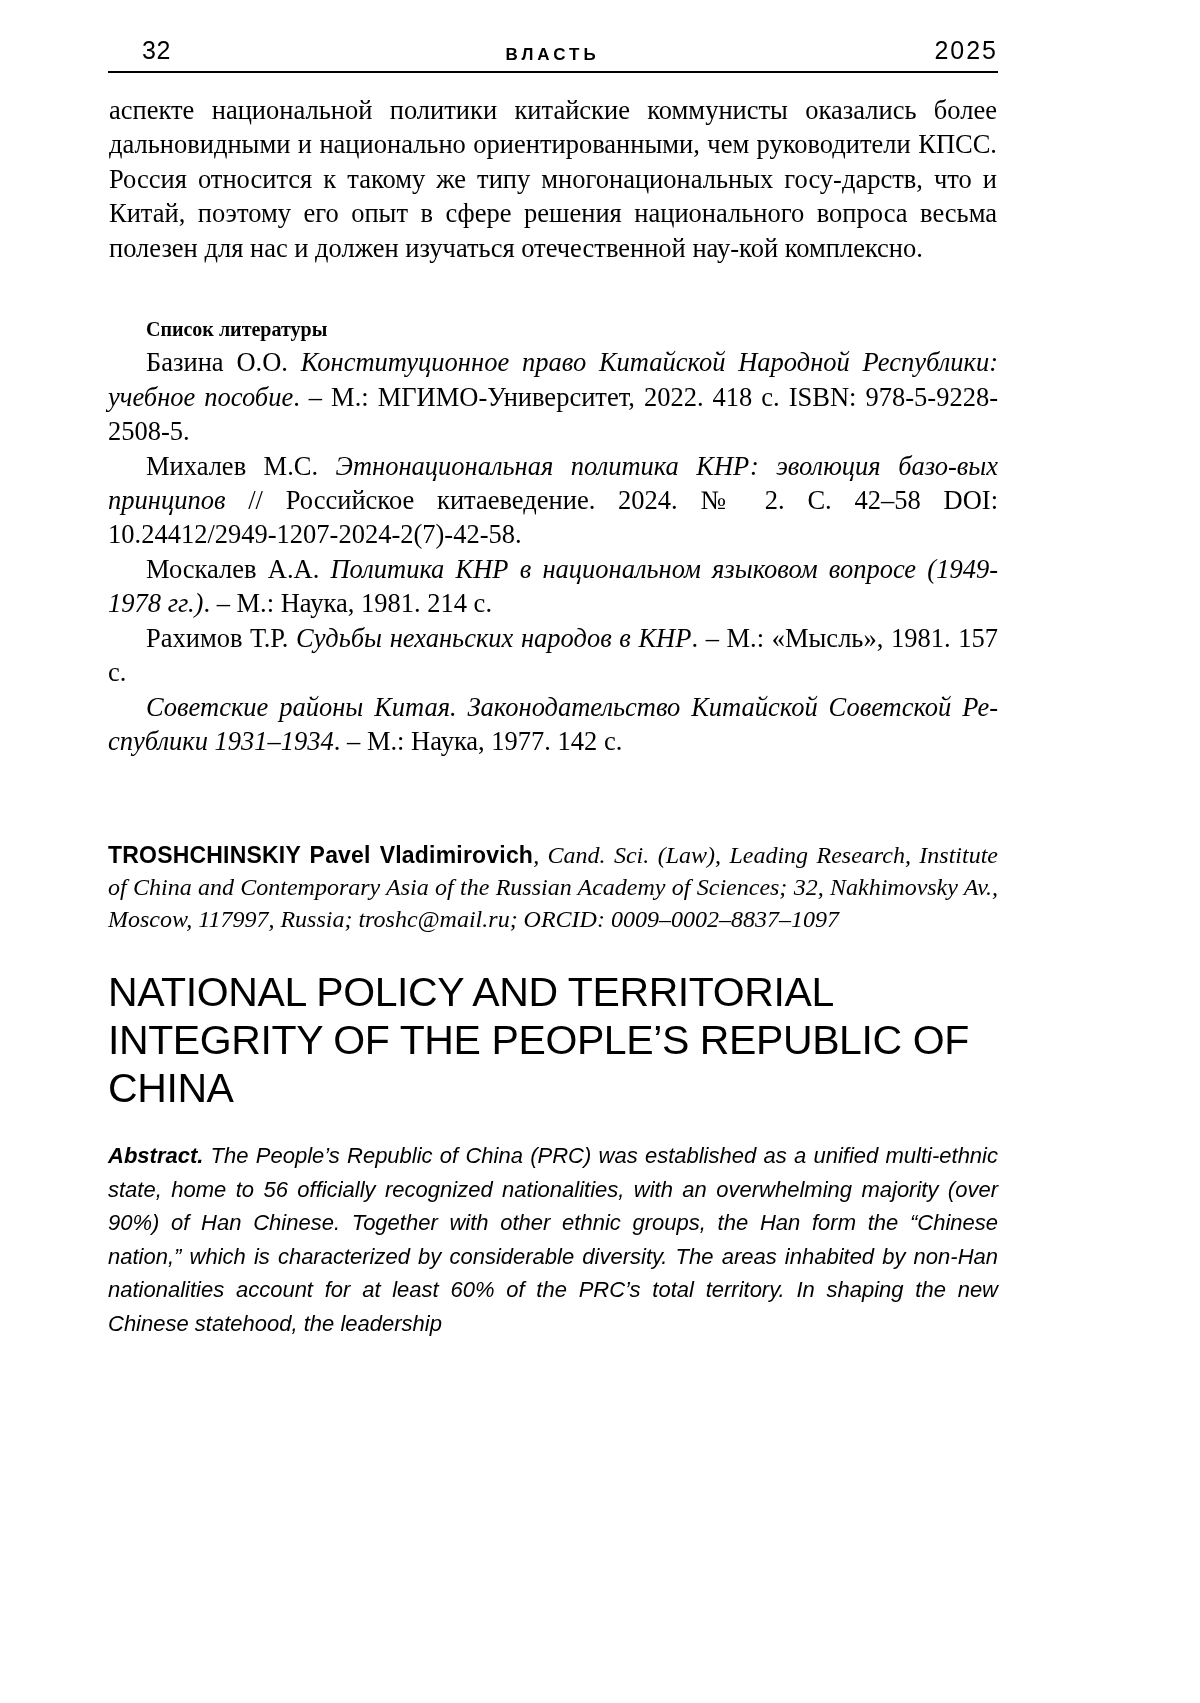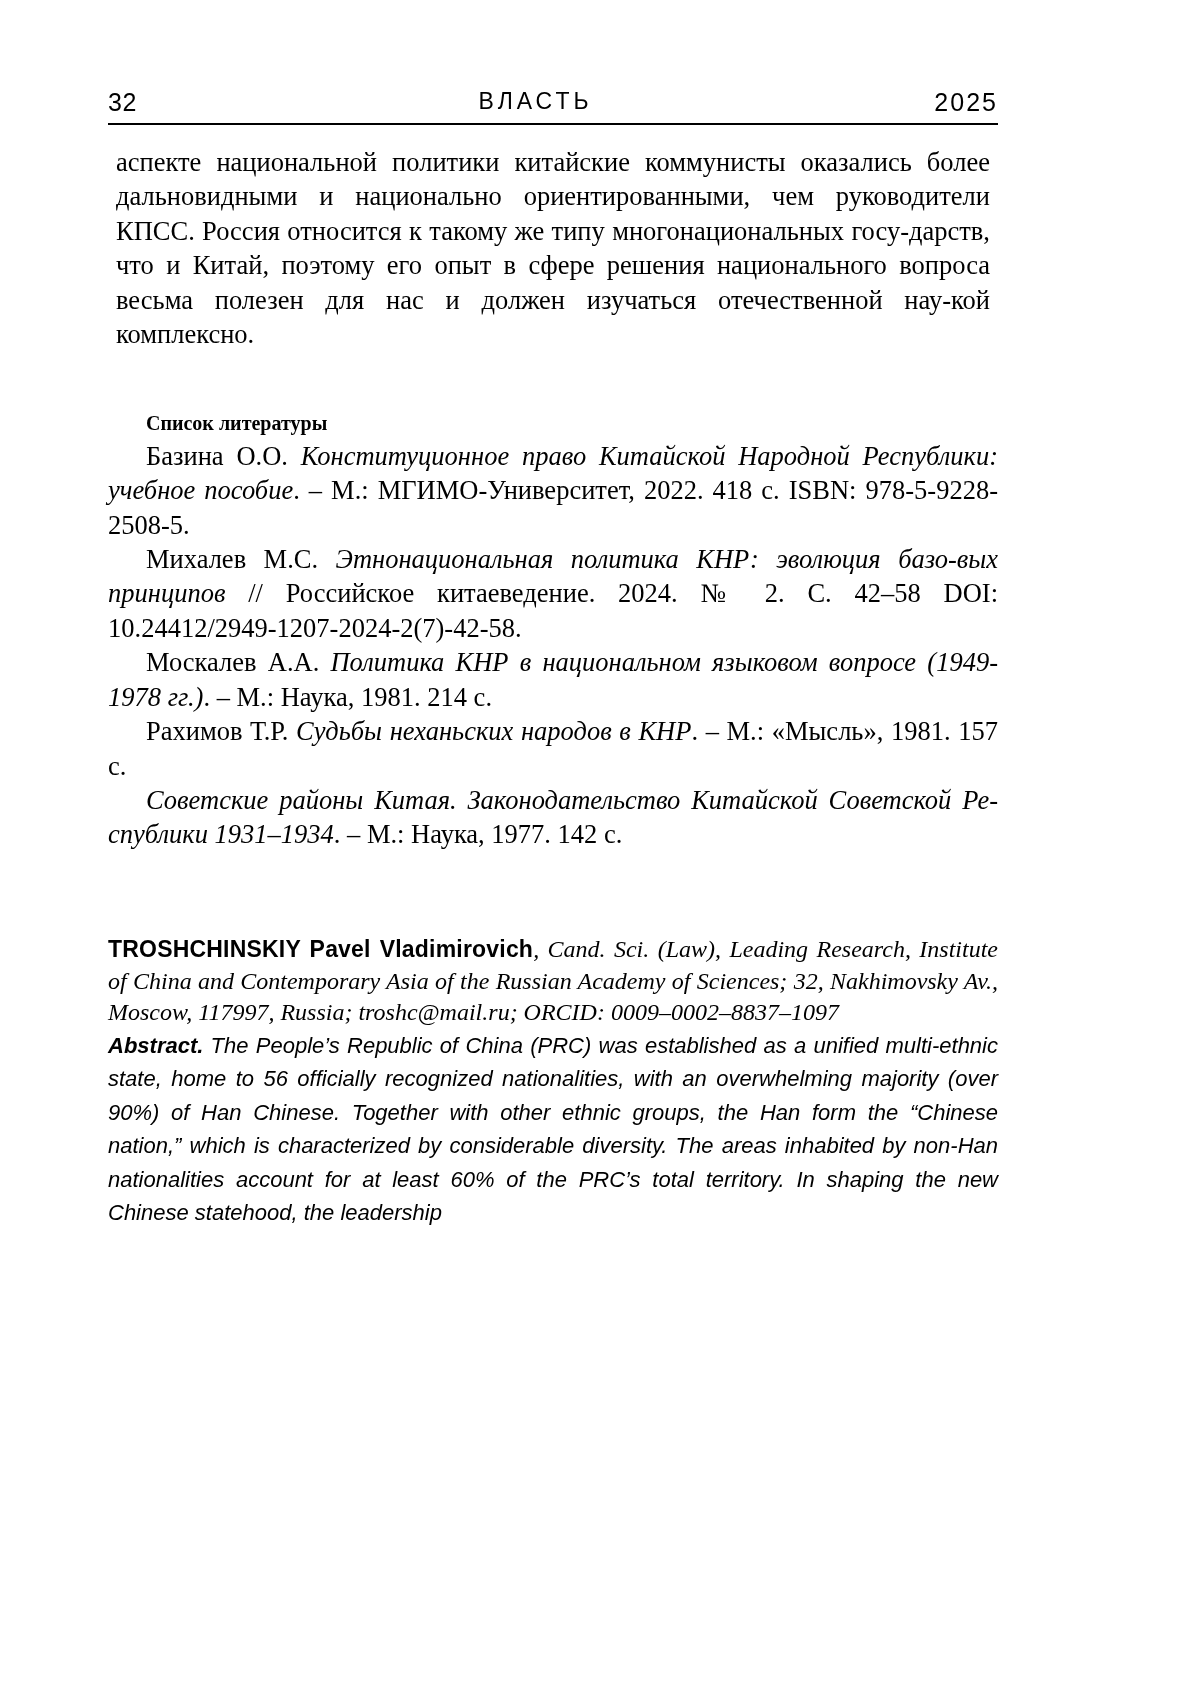--- a/index.html
+++ b/index.html
@@ -20,36 +20,37 @@
     left: 108px;
     top: 0;
     width: 890px;
     height: 1703px;
   }
 
   
   .runhead {
     position: relative;
     display: flex;
-    align-items: flex-start;
+    align-items: flex-end;
     justify-content: space-between;
-    padding-top: 88px;
+    padding-top: 36px;
     font-size: 25px;
     letter-spacing: 0.5px;
+    margin-left: 34px;
   }
   .runhead .folio {
     font-family: "Liberation Sans", sans-serif;
     font-size: 25px;
     letter-spacing: 0.5px;
   }
   .runhead .journal {
     font-family: "Liberation Sans", sans-serif;
-    font-size: 23px;
+    font-size: 17px;
     letter-spacing: 4px;
-    font-weight: 400;
+    font-weight: 700;
   }
   .runhead .year {
     font-family: "Liberation Sans", sans-serif;
     font-size: 25px;
     letter-spacing: 2px;
   }
   .rule {
     border-top: 2px solid #000;
     margin-top: 6px;
     margin-bottom: 20px;
@@ -57,21 +58,21 @@
 
   
   .bodytext {
     font-size: 26.5px;
     line-height: 1.30;
     text-align: justify;
     text-justify: inter-word;
     hyphens: manual;
   }
   .bodytext p {
-    margin: 8px;
+    margin: 1px;
   }
 
   .spacer-lg { height: 52px; }
   .spacer-md { height: 30px; }
 
   .reflist-title {
     font-weight: bold;
     font-size: 20px;
     margin-left: 38px;
     margin-bottom: 4px;
@@ -154,18 +155,19 @@
     <p><span></span><i>Советские районы Китая. Законодательство Китайской Советской Ре-спублики 1931–1934</i><span>. – М.: Наука, 1977. 142 с.</span></p>
   </div>
 
   <div class="spacer-lg"></div>
   <div class="spacer-md"></div>
 
   <div class="author-en">
     <span class="name">TROSHCHINSKIY Pavel Vladimirovich</span><span>, Cand. Sci. (Law), Leading Research, Institute of China and Contemporary Asia of the Russian Academy of Sciences; 32, Nakhimovsky Av., Moscow, 117997, Russia; troshc@mail.ru; ORCID: 0009–0002–8837–1097</span>
   </div>
 
+  <div class="title-en">NATIONAL POLICY AND TERRITORIAL INTEGRITY OF THE PEOPLE’S REPUBLIC OF CHINA</div>
 
   <div class="abstract">
     <span class="lead">Abstract.</span><span> The People’s Republic of China (PRC) was established as a unified multi-ethnic state, home to 56 officially recognized nationalities, with an overwhelming majority (over 90%) of Han Chinese. Together with other ethnic groups, the Han form the “Chinese nation,” which is characterized by considerable diversity. The areas inhabited by non-Han nationalities account for at least 60% of the PRC’s total territory. In shaping the new Chinese statehood, the leadership</span>
   </div>
 
 </div>
 
 </body></html>

